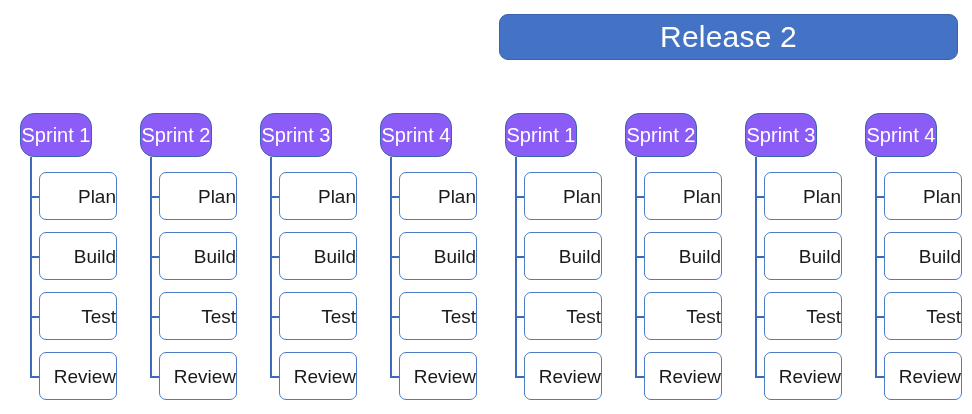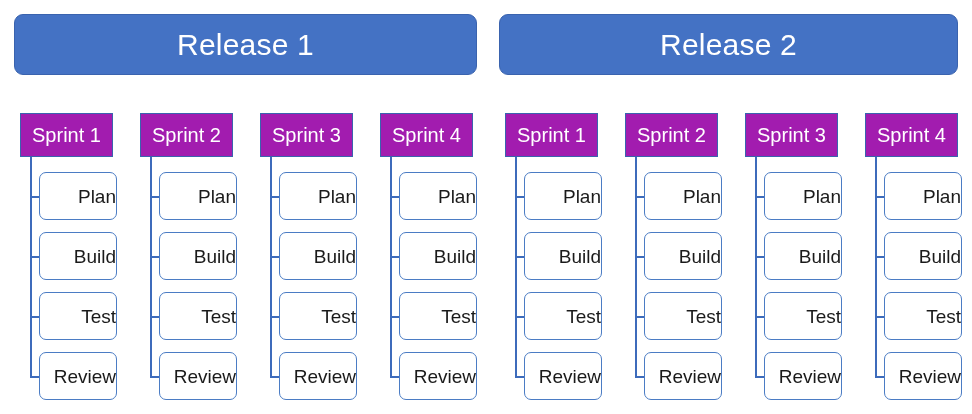--- a/index.html
+++ b/index.html
@@ -43,25 +43,25 @@
   .sprint-column {
     position: absolute;
     top: 113px;
   }
 
   .sprint-header {
     position: absolute;
     left: 0;
     top: 0;
     box-sizing: border-box;
-    width: 93px;
+    width: 72px;
     height: 44px;
-    background: #a21caf;
+    background: #8b5cf6;
     border: 1px solid #3A63AE;
-    border-radius: 0;
+    border-radius: 14px;
     color: #FFFFFF;
     display: flex;
     align-items: center;
     justify-content: center;
     font-size: 20px;
     font-weight: 400;
     line-height: 1;
     white-space: nowrap;
   }
 
@@ -99,23 +99,20 @@
     font-size: 19px;
     font-weight: 400;
     line-height: 1;
     white-space: nowrap;
   }
 </style>
 </head>
 <body>
 
 <div id="diagram">
-    <div class="release-banner" style="left: 14px; top: 14px; width: 463px; height: 61px;">
-      <span>Release 1</span>
-    </div>
     <div class="sprint-column" style="left: 20px;">
       <div class="sprint-header">
         <span>Sprint 1</span>
       </div>
       <div class="connector-trunk" style="height: 219px;"></div>
       <div class="connector-stub" style="top: 83px;"></div>
       <div class="phase-box" style="top: 59px;">
         <span>Plan</span>
       </div>
       <div class="connector-stub" style="top: 143px;"></div>
@@ -190,21 +187,21 @@
       </div>
       <div class="connector-stub" style="top: 203px;"></div>
       <div class="phase-box" style="top: 179px;">
         <span>Test</span>
       </div>
       <div class="connector-stub" style="top: 263px;"></div>
       <div class="phase-box" style="top: 239px;">
         <span>Review</span>
       </div>
     </div>
-    <div class="release-banner" style="left: 499px; top: 14px; width: 459px; height: 61px;">
+    <div class="release-banner" style="left: 499px; top: 14px; width: 459px; height: 46px;">
       <span>Release 2</span>
     </div>
     <div class="sprint-column" style="left: 505px;">
       <div class="sprint-header">
         <span>Sprint 1</span>
       </div>
       <div class="connector-trunk" style="height: 219px;"></div>
       <div class="connector-stub" style="top: 83px;"></div>
       <div class="phase-box" style="top: 59px;">
         <span>Plan</span>

